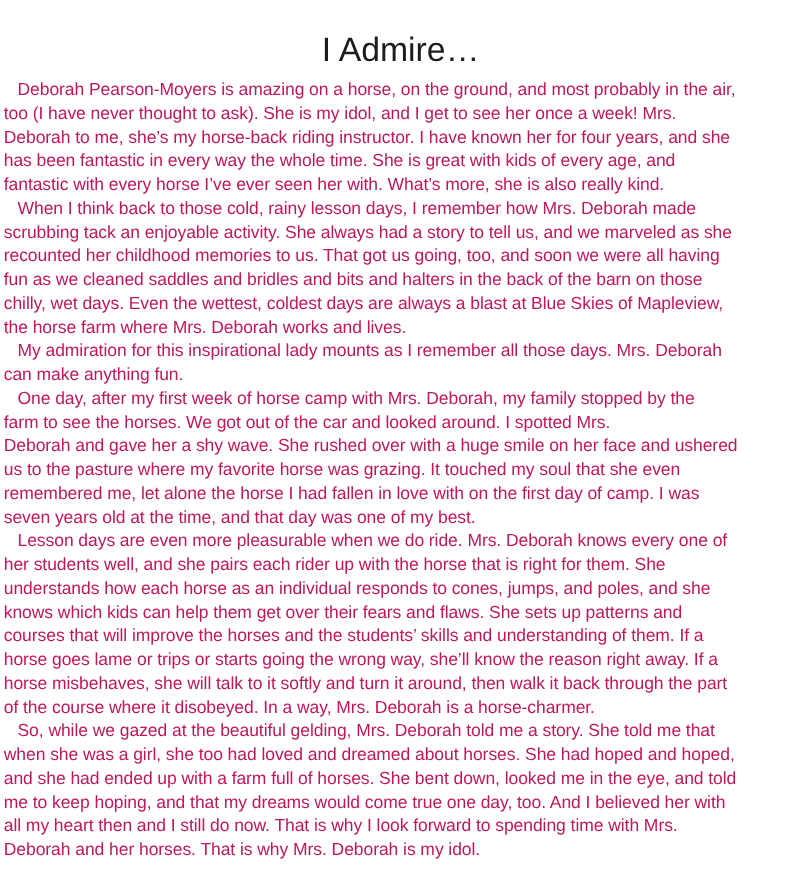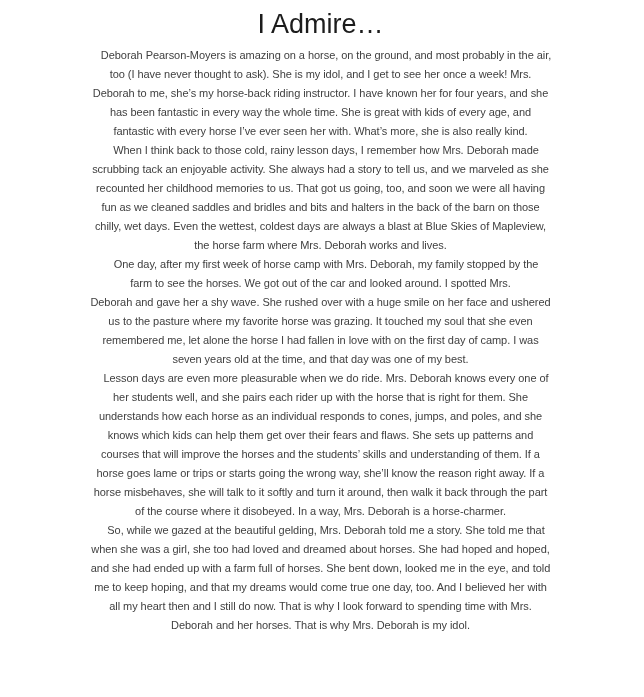--- a/index.html
+++ b/index.html
@@ -9,61 +9,62 @@
     height: 697px;
     background: #ffffff;
     overflow: hidden;
     font-family: "Liberation Sans", "DejaVu Sans", sans-serif;
   }
   .page {
     box-sizing: border-box;
     width: 644px;
     height: 697px;
     background: #ffffff;
-    padding: 5px 6px 0 3px;
+    padding: 21px 6px 0 3px;
   }
   .title {
     margin: 0 0 3px 0;
     font-size: 27px;
     font-weight: 400;
     line-height: 38px;
     text-align: center;
     color: #1c1c1c;
     letter-spacing: 0;
   }
   .body-text p {
     margin: 0;
-    font-size: 11px;
+    font-size: 14px;
     line-height: 19px;
-    color: #404040;
+    color: #be185d;
     white-space: pre-line;     
     text-indent: 11px;         
     letter-spacing: -0.05px;
     word-spacing: 0;
-    text-align: center;
   }
 </style>
 </head>
 <body>
 
 <div class="page">
   <h1 class="title">I Admire…</h1>
 
   <div class="body-text">
     <p>Deborah Pearson-Moyers is amazing on a horse, on the ground, and most probably in the air,
 too (I have never thought to ask). She is my idol, and I get to see her once a week! Mrs.
 Deborah to me, she’s my horse-back riding instructor. I have known her for four years, and she
 has been fantastic in every way the whole time. She is great with kids of every age, and
 fantastic with every horse I’ve ever seen her with. What’s more, she is also really kind.</p>
     <p>When I think back to those cold, rainy lesson days, I remember how Mrs. Deborah made
 scrubbing tack an enjoyable activity. She always had a story to tell us, and we marveled as she
 recounted her childhood memories to us. That got us going, too, and soon we were all having
 fun as we cleaned saddles and bridles and bits and halters in the back of the barn on those
 chilly, wet days. Even the wettest, coldest days are always a blast at Blue Skies of Mapleview,
 the horse farm where Mrs. Deborah works and lives.</p>
+    <p>My admiration for this inspirational lady mounts as I remember all those days. Mrs. Deborah
+can make anything fun.</p>
     <p>One day, after my first week of horse camp with Mrs. Deborah, my family stopped by the
 farm to see the horses. We got out of the car and looked around. I spotted Mrs.
 Deborah and gave her a shy wave. She rushed over with a huge smile on her face and ushered
 us to the pasture where my favorite horse was grazing. It touched my soul that she even
 remembered me, let alone the horse I had fallen in love with on the first day of camp. I was
 seven years old at the time, and that day was one of my best.</p>
     <p>Lesson days are even more pleasurable when we do ride. Mrs. Deborah knows every one of
 her students well, and she pairs each rider up with the horse that is right for them. She
 understands how each horse as an individual responds to cones, jumps, and poles, and she
 knows which kids can help them get over their fears and flaws. She sets up patterns and

